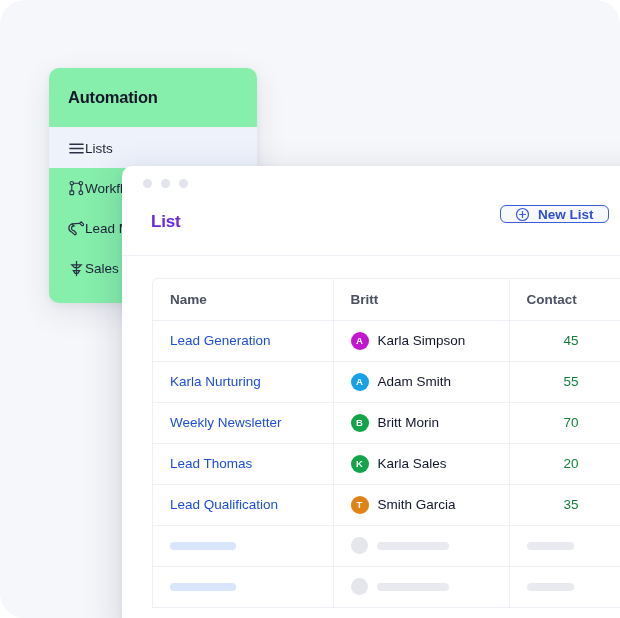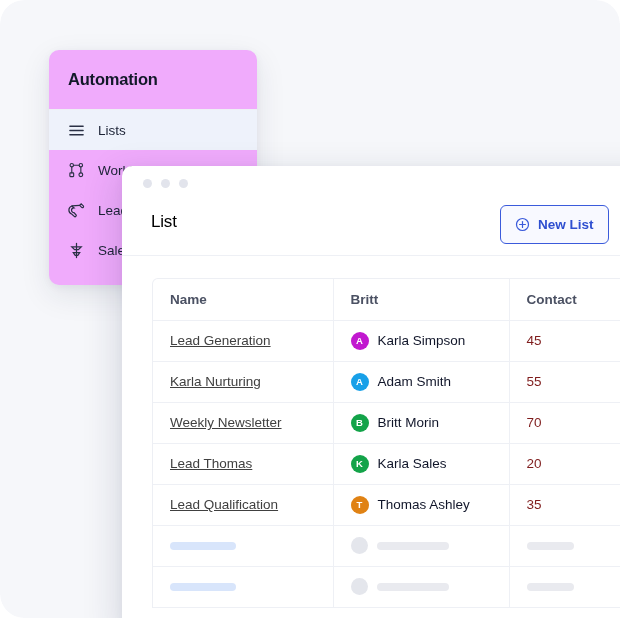--- a/index.html
+++ b/index.html
@@ -22,24 +22,24 @@
     height: 618px;
     background: linear-gradient(180deg,#f6f7fa 0%, #f6f7fa 100%);
     border-radius: 24px;
     -webkit-mask-image: linear-gradient(#000,#000);
   }
 
   
   #sidebar-card {
     position: absolute;
     left: 49px;
-    top: 50px;
+    top: 68px;
     width: 208px;
     height: 235px;
-    background: #f0abfc;
+    background: #86efac;
     border-radius: 10px;
     box-shadow: 0 10px 30px rgba(25,35,70,0.10), 0 2px 8px rgba(25,35,70,0.05);
     overflow: hidden;
     z-index: 5;
   }
   #sidebar-header {
     height: 60px;
     display: flex;
     align-items: center;
     padding-left: 19px;
@@ -51,21 +51,20 @@
     font-weight: bold;
     color: #121829;
     letter-spacing: -0.2px;
   }
   .side-item {
     height: 40px;
     display: flex;
     align-items: center;
     padding-left: 19px;
     box-sizing: border-box;
-    gap: 13px;
   }
   .side-item.active {
     background: #eef2fb;
   }
   .side-label {
     font-size: 13.5px;
     color: #1b2235;
     white-space: nowrap;
   }
   .side-icon {
@@ -105,29 +104,29 @@
     display: flex;
     align-items: center;
     justify-content: flex-start;
     padding: 0 0 0 29px;
     border-bottom: 1px solid #eef0f5;
     box-sizing: border-box;
     position: relative;
   }
   #list-title {
     font-size: 17px;
-    font-weight: normal;
-    color: #000000;
+    font-weight: bold;
+    color: #6d28d9;
     letter-spacing: -0.2px;
   }
   #new-list-button {
     position: absolute;
     left: 378px;
     top: 17px;
-    height: 39px;
+    height: 18px;
     box-sizing: border-box;
     display: flex;
     align-items: center;
     gap: 8px;
     padding: 0 14px;
     border: 1.3px solid #3b5bdb;
     border-radius: 6px;
     background: #f8f9ff;
     cursor: pointer;
   }
@@ -172,23 +171,22 @@
   th {
     color: #4b5163;
     font-weight: bold;
     height: 41px;
   }
   col.c-name { width: 180px; }
   col.c-owner { width: 176px; }
   col.c-contact { width: 164px; }
 
   .name-link {
-    color: #404040;
+    color: #1d4ed8;
     cursor: pointer;
-    text-decoration: underline;
   }
   .owner-cell {
     display: flex;
     align-items: center;
     gap: 9px;
     height: 40px;
   }
   .avatar {
     width: 18px;
     height: 18px;
@@ -196,21 +194,21 @@
     flex: 0 0 18px;
     color: #ffffff;
     font-size: 9.5px;
     font-weight: bold;
     display: flex;
     align-items: center;
     justify-content: center;
     line-height: 1;
   }
   .owner-name { color: #11162a; }
-  .contact-val { color: #7f1d1d; }
+  .contact-val { color: #15803d; margin-left: 37px; }
 
   
   .sk-name {
     width: 66px; height: 8px; border-radius: 5px; background: #d8e5fb;
   }
   .sk-circle {
     width: 17px; height: 17px; border-radius: 50%; background: #e4e6ec; flex:0 0 17px;
   }
   .sk-bar {
     width: 72px; height: 8px; border-radius: 5px; background: #e9eaef;
@@ -353,21 +351,21 @@
                 <span class="owner-name">Karla Sales</span>
               </div>
             </td>
             <td><span class="contact-val">20</span></td>
           </tr>
           <tr>
             <td><span class="name-link">Lead Qualification</span></td>
             <td>
               <div class="owner-cell">
                 <span class="avatar" style="background: rgb(224, 130, 20);">T</span>
-                <span class="owner-name">Thomas Ashley</span>
+                <span class="owner-name">Smith Garcia</span>
               </div>
             </td>
             <td><span class="contact-val">35</span></td>
           </tr>
           <tr>
             <td>
               <div class="sk-name"></div>
             </td>
             <td>
               <div class="sk-cell">

